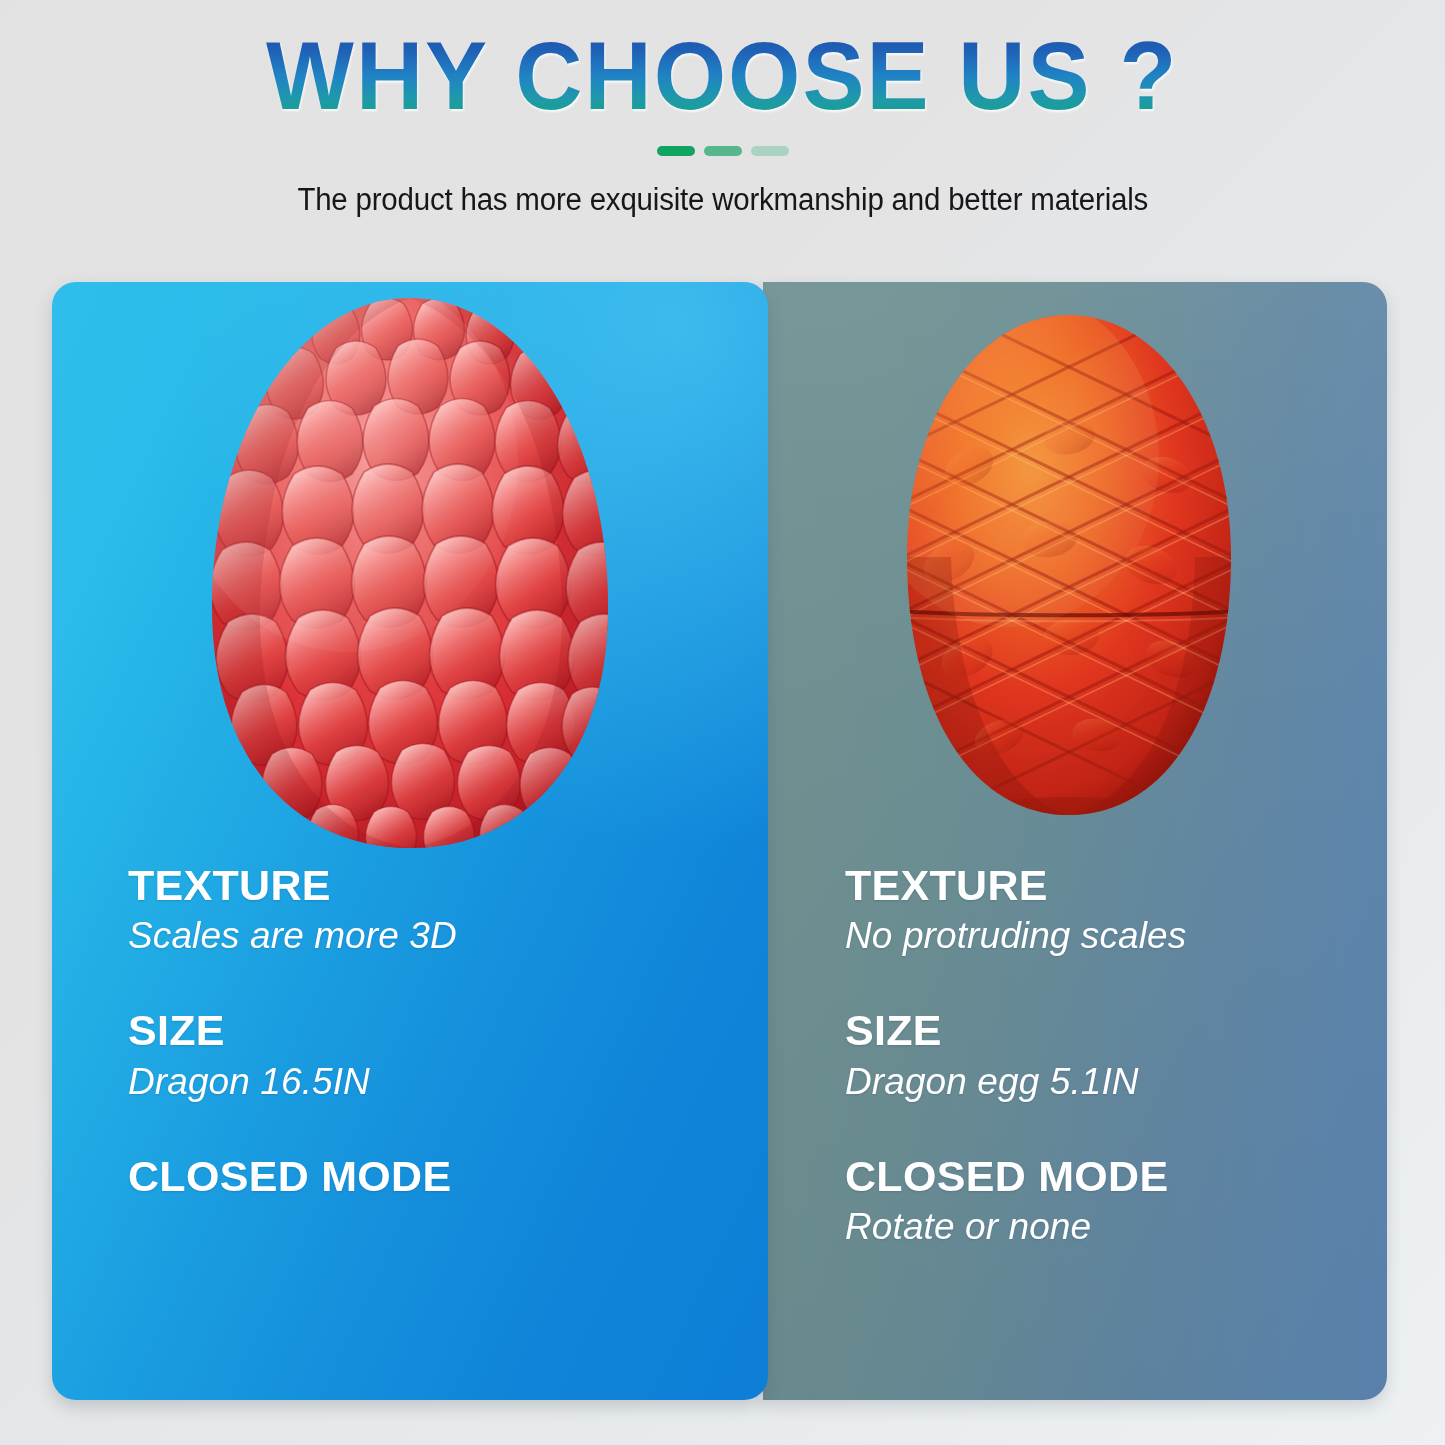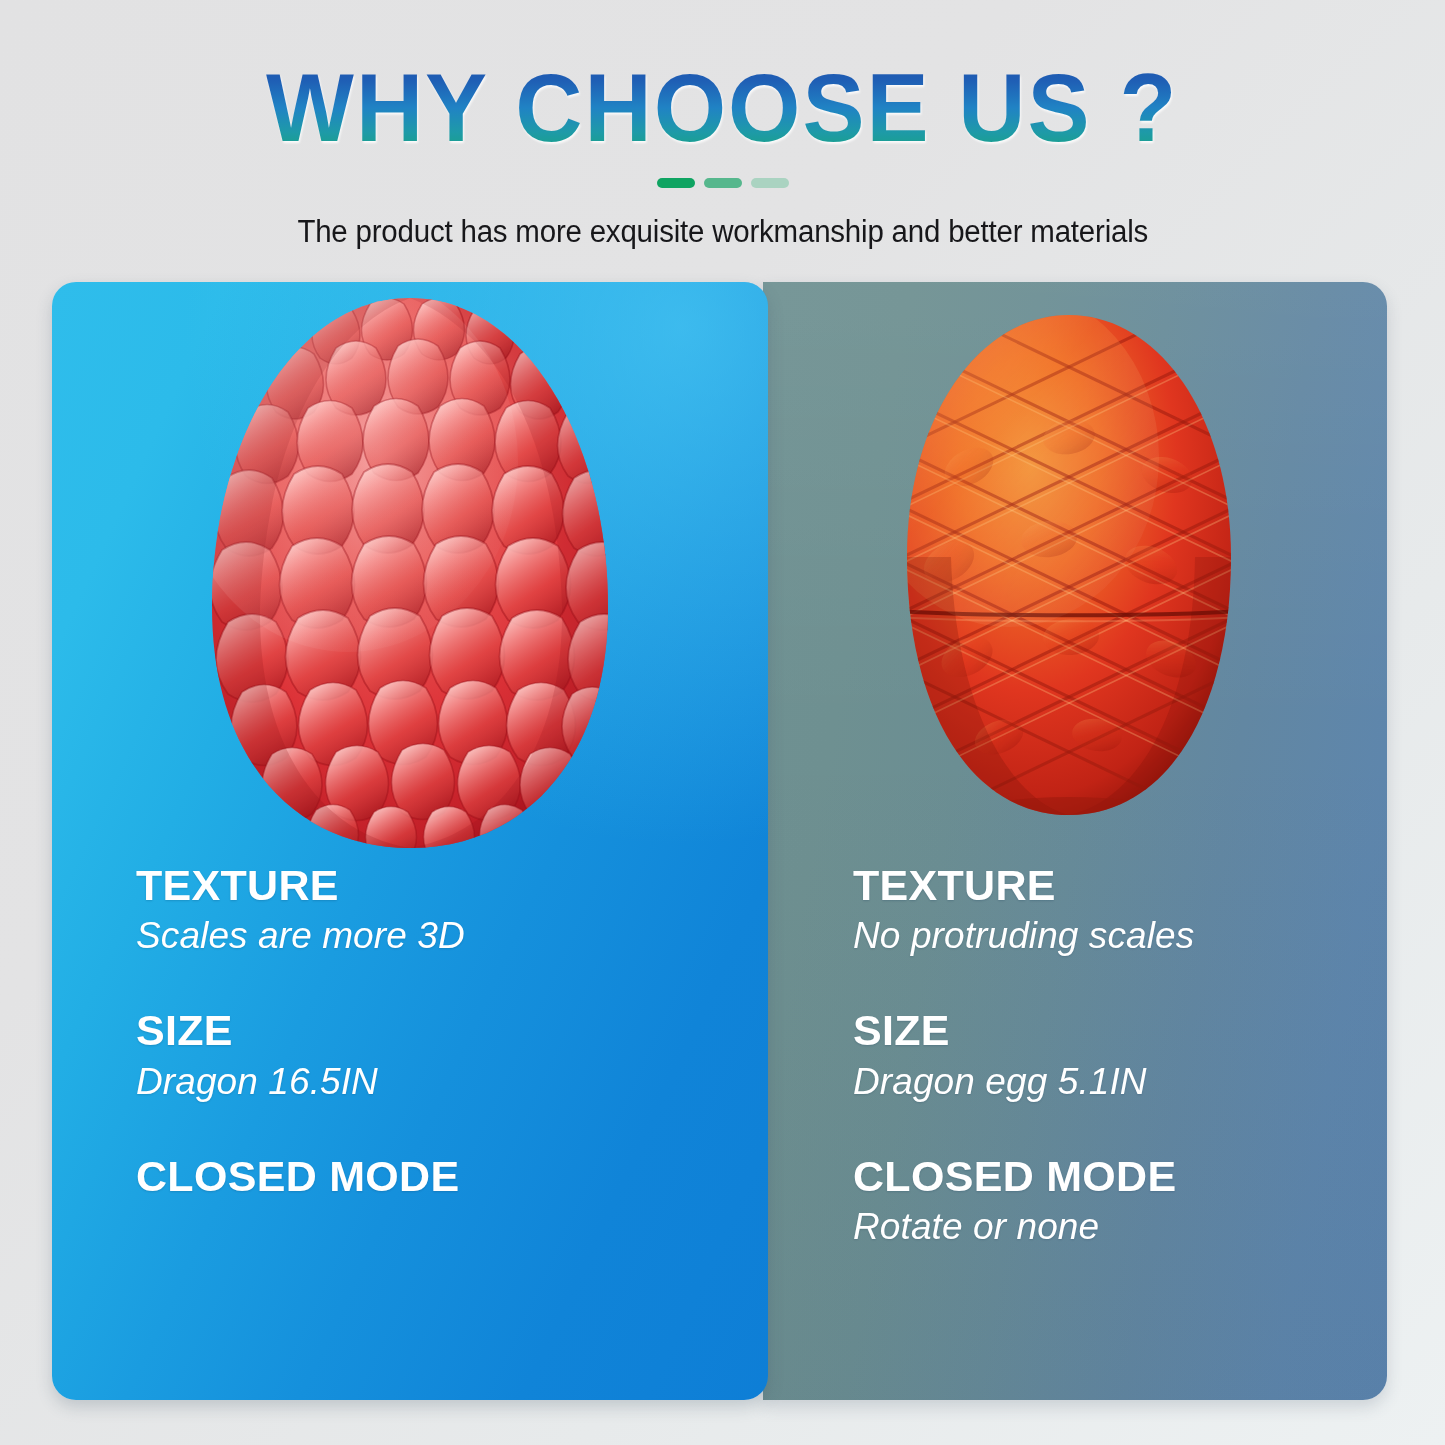--- a/index.html
+++ b/index.html
@@ -5,21 +5,21 @@
   * { margin:0; padding:0; box-sizing:border-box; }
   html,body { width:1445px; height:1445px; }
   body {
     font-family:"Liberation Sans", sans-serif;
     background:linear-gradient(135deg,#e2e2e3 0%,#e3e3e4 35%,#e7eaeb 70%,#edf1f2 100%);
     overflow:hidden;
     position:relative;
   }
 
   
-  .header { width:100%; padding-top:60px; text-align:center; }
+  .header { width:100%; padding-top:28px; text-align:center; }
 
   .title {
     font-size:96px;
     font-weight:bold;
     letter-spacing:2px;
     line-height:1.0;
     transform:scaleX(0.97);
     background-image:linear-gradient(180deg,#1d54ae 0%,#1f5fb5 22%,#2083c4 50%,#1e9aa8 75%,#17a37c 100%);
     -webkit-background-clip:text;
     background-clip:text;
@@ -108,21 +108,21 @@
     background:linear-gradient(180deg, rgba(255,255,255,0.06) 0%, rgba(0,0,0,0.00) 40%, rgba(20,40,60,0.05) 100%);
     pointer-events:none;
   }
 
   
   .egg-wrap { position:absolute; }
   .egg-left  { left:78px;  top:10px;  width:560px; height:575px; }
   .egg-right { left:96px;  top:25px;  width:420px; height:545px; }
 
   
-  .specs { position:absolute; left:8px; width:100%; }
+  .specs { position:absolute; left:0; width:100%; }
   .specs-left  { top:580px; padding-left:76px; }
   .specs-right { top:580px; padding-left:82px; }
 
   .spec-group { margin-bottom:46px; }
   .spec-group:last-child { margin-bottom:8px; }
 
   .spec-head {
     color:#ffffff;
     font-weight:bold;
     font-size:43px;

